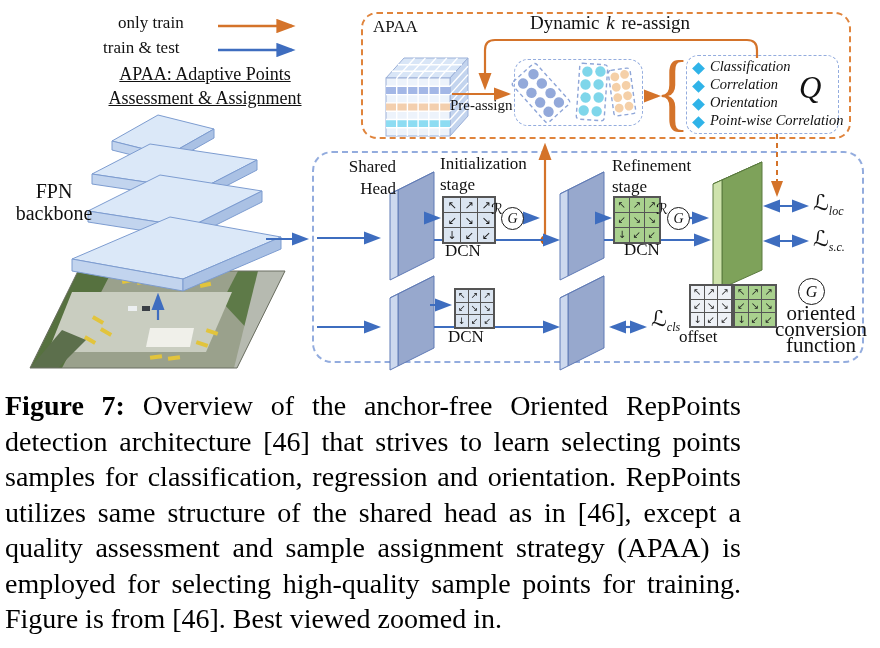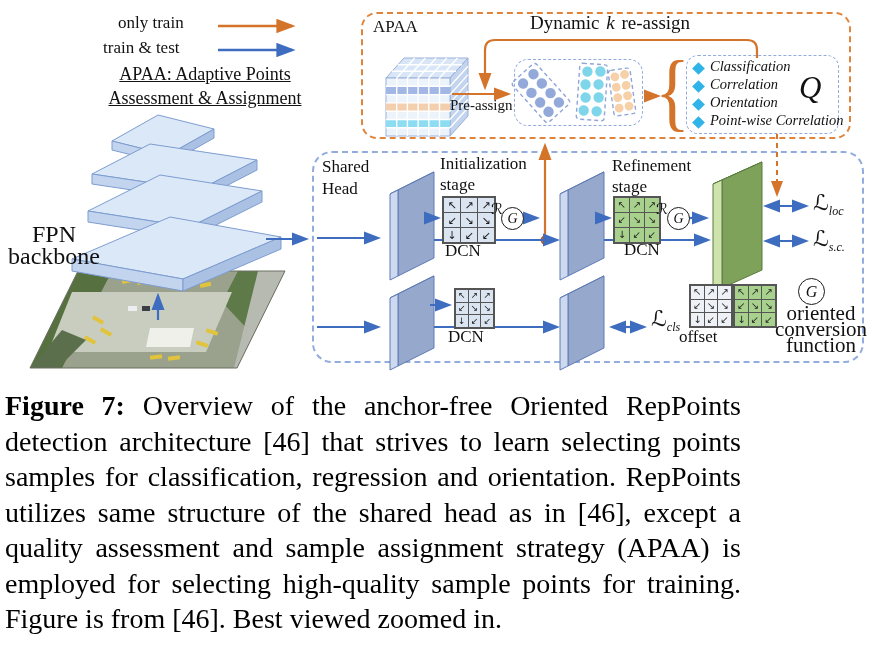--- a/index.html
+++ b/index.html
@@ -247,42 +247,42 @@
   </svg>
 
   <div class="txt ui" style="left:118px;top:13px;font-size:17px;">only train</div>
   <div class="txt ui" style="left:103px;top:38px;font-size:17px;">train &amp; test</div>
 
   <div class="txt ui ctr" style="left:85px;top:62px;width:240px;font-size:18px;line-height:24px;text-decoration:underline;">
     <div>APAA: Adaptive Points</div>
     <div>Assessment &amp; Assignment</div>
   </div>
 
-  <div class="txt ui ctr" style="left:6px;top:180px;width:96px;font-size:24px;line-height:22px;margin-top:43px;">FPN backbone</div>
+  <div class="txt ui ctr" style="left:6px;top:180px;width:96px;font-size:20px;line-height:22px;">FPN backbone</div>
 
   <div class="txt ui" style="left:373px;top:17px;font-size:17px;">APAA</div>
   <div class="txt ui" style="left:500px;top:12px;width:220px;text-align:center;font-size:19px;">
     <span>Dynamic</span>
     <span style="font-style:italic;padding:0 2px;">k</span>
     <span>re-assign</span>
   </div>
   <div class="txt ui" style="left:450px;top:97px;font-size:15px;">Pre-assign</div>
   <div class="brace" style="left:652px;top:50px;">{</div>
 
   <span class="diamond" style="left:694px;top:64px;"></span>
   <span class="diamond" style="left:694px;top:82px;"></span>
   <span class="diamond" style="left:694px;top:100px;"></span>
   <span class="diamond" style="left:694px;top:118px;"></span>
   <div class="qitem" style="left:710px;top:58px;">Classification</div>
   <div class="qitem" style="left:710px;top:76px;">Correlation</div>
   <div class="qitem" style="left:710px;top:94px;">Orientation</div>
   <div class="qitem" style="left:710px;top:112px;">Point-wise Correlation</div>
   <div class="txt ui" style="left:799px;top:70px;font-size:31px;font-style:italic;">Q</div>
 
-  <div class="txt ui ctr" style="left:322px;top:156px;width:74px;font-size:17px;line-height:22px;text-align:left;">Shared Head</div>
+  <div class="txt ui ctr" style="left:322px;top:156px;width:74px;font-size:17px;line-height:22px;text-align:right;">Shared Head</div>
   <div class="txt ui" style="left:440px;top:153px;width:114px;font-size:17px;line-height:21px;white-space:normal;">Initialization stage</div>
   <div class="txt ui" style="left:612px;top:155px;width:106px;font-size:17px;line-height:21px;white-space:normal;">Refinement stage</div>
 
   <div class="grid blue" style="left:442px;top:196px;width:50px;height:44px;font-size:11px;">
       <span>↖</span>
       <span>↗</span>
       <span>↗</span>
       <span>↙</span>
       <span>↘</span>
       <span>↘</span>

